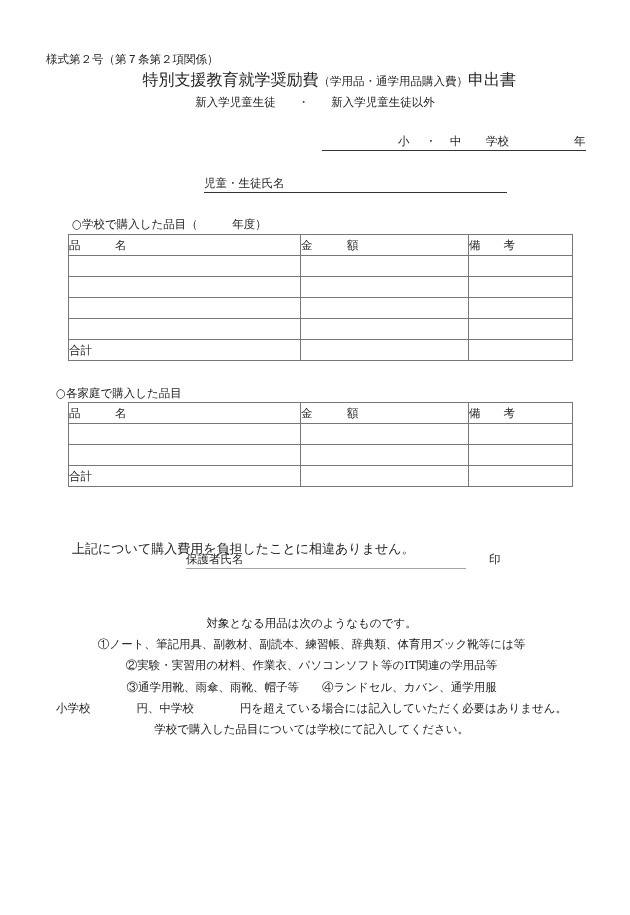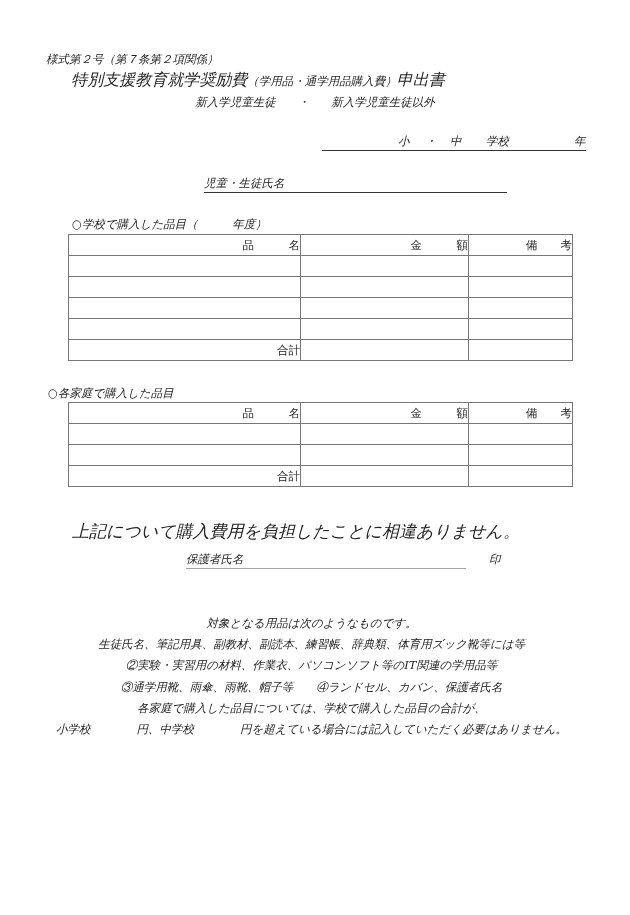--- a/index.html
+++ b/index.html
@@ -1,31 +1,31 @@
 <!DOCTYPE html>
 <html><head>
 <meta charset="utf-8">
 <style>
   html, body { margin:0; padding:0; background:#ffffff; }
   body { width:630px; height:915px; position:relative; overflow:hidden;
          font-family:"DejaVu Serif","Liberation Serif",serif; color:#222; }
-  .abs { position:absolute; white-space:nowrap;font-style:italic; }
+  .abs { position:absolute; white-space:nowrap; }
   .form-no { left:46px; top:52px; font-size:11.5px; }
-  .title { left:0; width:516px; text-align:center; top:70px; font-size:16px; }
+  .title { left:0; width:516px; text-align:right; top:70px; font-size:16px; }
   .title .paren { font-size:11.5px; }
   .subtitle { left:0; width:630px; text-align:center; top:95px; font-size:11.5px; word-spacing:0; }
   .subtitle span.gap { display:inline-block; width:22px; }
   .school-line { left:322px; top:134px; width:264px; border-bottom:1px solid #333; height:16px; font-size:11.5px; }
   .school-line span { position:absolute; top:0; }
   .name-line { left:204px; top:176px; width:303px; border-bottom:1px solid #333; height:16px; font-size:11.5px; }
   .sec-label { font-size:11.5px; }
   table.form { position:absolute; left:68px; width:504px; border-collapse:collapse; table-layout:fixed; font-size:11.5px; }
-  table.form td, table.form th { border:1px solid #777; height:20px; padding:0; font-weight:normal; text-align:right; }
+  table.form td, table.form th { border:1px solid #777; height:20px; padding:0; font-weight:normal; text-align:left; }
   table.form col.c1 { width:232px; } table.form col.c2 { width:168px; } table.form col.c3 { width:104px; }
-  .declare { left:72px; top:520px; font-size:17px; }
+  .declare { left:72px; top:540px; font-size:13px; }
   .guardian-line { left:186px; top:552px; width:280px; border-bottom:1px solid #a3a3a3; height:16px; font-size:11.5px; }
   .seal { left:489px; top:552px; font-size:11.5px; }
   .notes { left:56px; top:613px; font-size:11.5px; line-height:21.2px; }
   .notes div { white-space:nowrap;text-align:center; }
 </style>
 </head>
 <body>
 
 <div class="abs form-no">様式第２号（第７条第２項関係）</div>
 
@@ -84,21 +84,21 @@
     <td></td>
   </tr>
   <tr>
     <td>合計</td>
     <td></td>
     <td></td>
   </tr>
 </tbody>
   </table>
 
-<div class="abs sec-label" style="left:48px; top:386px;">○各家庭で購入した品目</div>
+<div class="abs sec-label" style="left:56px; top:386px;">○各家庭で購入した品目</div>
 
 <table class="form" style="top:402px;">
   <colgroup>
       <col class="c1">
       <col class="c2">
       <col class="c3">
     </colgroup>
   <tbody>
       <tr class="hdr">
     <th>品　　　名</th>
@@ -125,18 +125,18 @@
 
 <div class="abs declare">上記について購入費用を負担したことに相違ありません。</div>
 
 <div class="abs guardian-line">
   <span>保護者氏名</span>
 </div>
 <div class="abs seal">印</div>
 
 <div class="abs notes">
   <div>対象となる用品は次のようなものです。</div>
-  <div>生徒氏名、筆記用具、副教材、副読本、練習帳、辞典類、体育用ズック靴等には等</div>
+  <div>①ノート、筆記用具、副教材、副読本、練習帳、辞典類、体育用ズック靴等には等</div>
   <div>②実験・実習用の材料、作業衣、パソコンソフト等のIT関連の学用品等</div>
-  <div>③通学用靴、雨傘、雨靴、帽子等　　④ランドセル、カバン、保護者氏名</div>
-  <div>各家庭で購入した品目については、学校で購入した品目の合計が、</div>
+  <div>③通学用靴、雨傘、雨靴、帽子等　　④ランドセル、カバン、通学用服</div>
   <div>小学校　　　　円、中学校　　　　円を超えている場合には記入していただく必要はありません。</div>
+  <div>学校で購入した品目については学校にて記入してください。</div>
 </div>
 
 </body></html>

